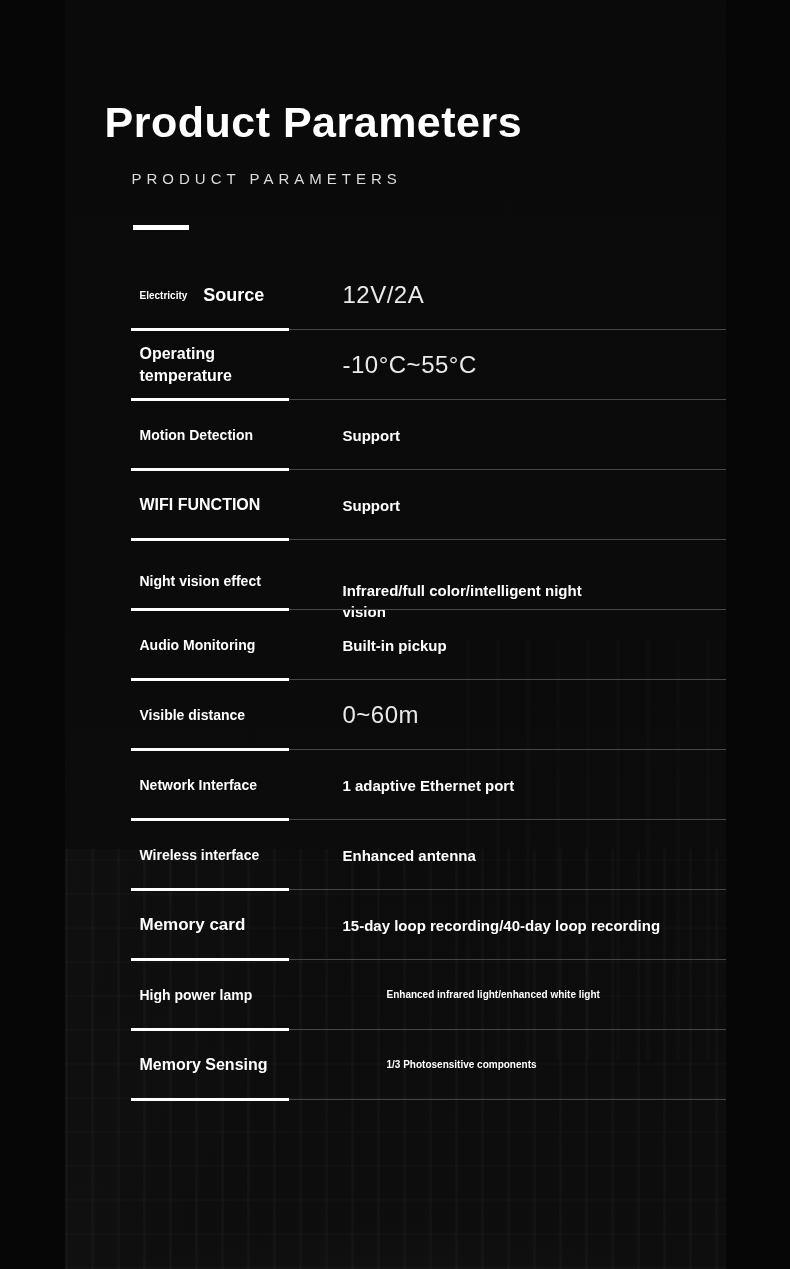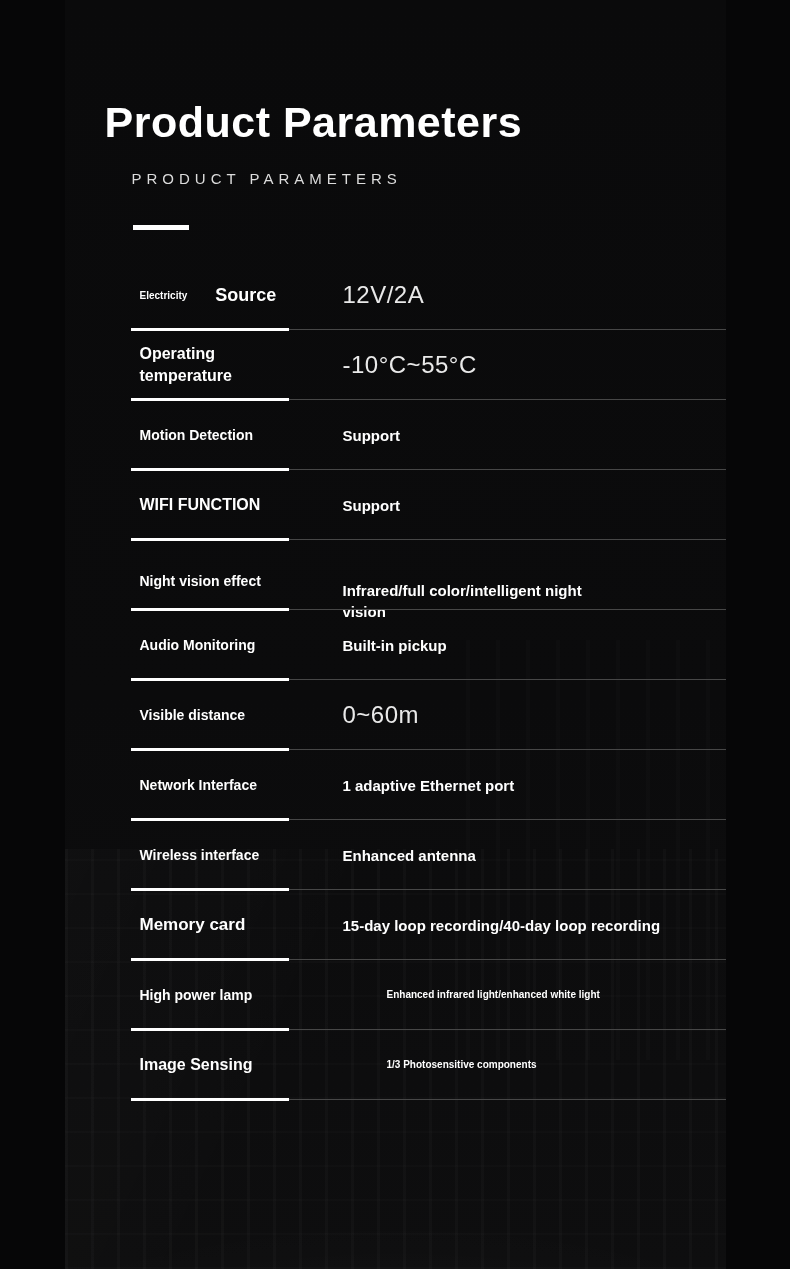--- a/index.html
+++ b/index.html
@@ -75,21 +75,21 @@
   .label-cell { padding-left:9px; }
   .label {
     font-size:14px; font-weight:700; color:#ffffff; line-height:1.35;
     display:inline-block;
   }
   .label--lg  { font-size:16px; }
   .label--xl  { font-size:17px; }
   .label--wrap { max-width:130px; }
   .label-prefix {
     font-size:10px; font-weight:700; color:#ffffff;
-    margin-right:28px; vertical-align:2px;
+    margin-right:16px; vertical-align:2px;
   }
   .label--source { font-size:18px; }
   .value {
     font-size:15px; font-weight:700; color:#ffffff; line-height:1.4;
   }
   .value--sm { font-size:10px;padding-left:44px; }
   .value--thin {
     font-size:24px; font-weight:300; color:#e9e9e9;
     letter-spacing:0.5px;
   }
@@ -182,19 +182,19 @@
 
     <div class="row">
       <div class="label-cell">
         <span class="label">High power lamp</span>
       </div>
       <div class="value value--sm">Enhanced infrared light/enhanced white light</div>
     </div>
 
     <div class="row">
       <div class="label-cell">
-        <span class="label label--lg">Image Sensing</span>
+        <span class="label label--lg">Memory Sensing</span>
       </div>
       <div class="value value--sm">1/3 Photosensitive components</div>
     </div>
 
   </div>
 </div>
 
 </body></html>

